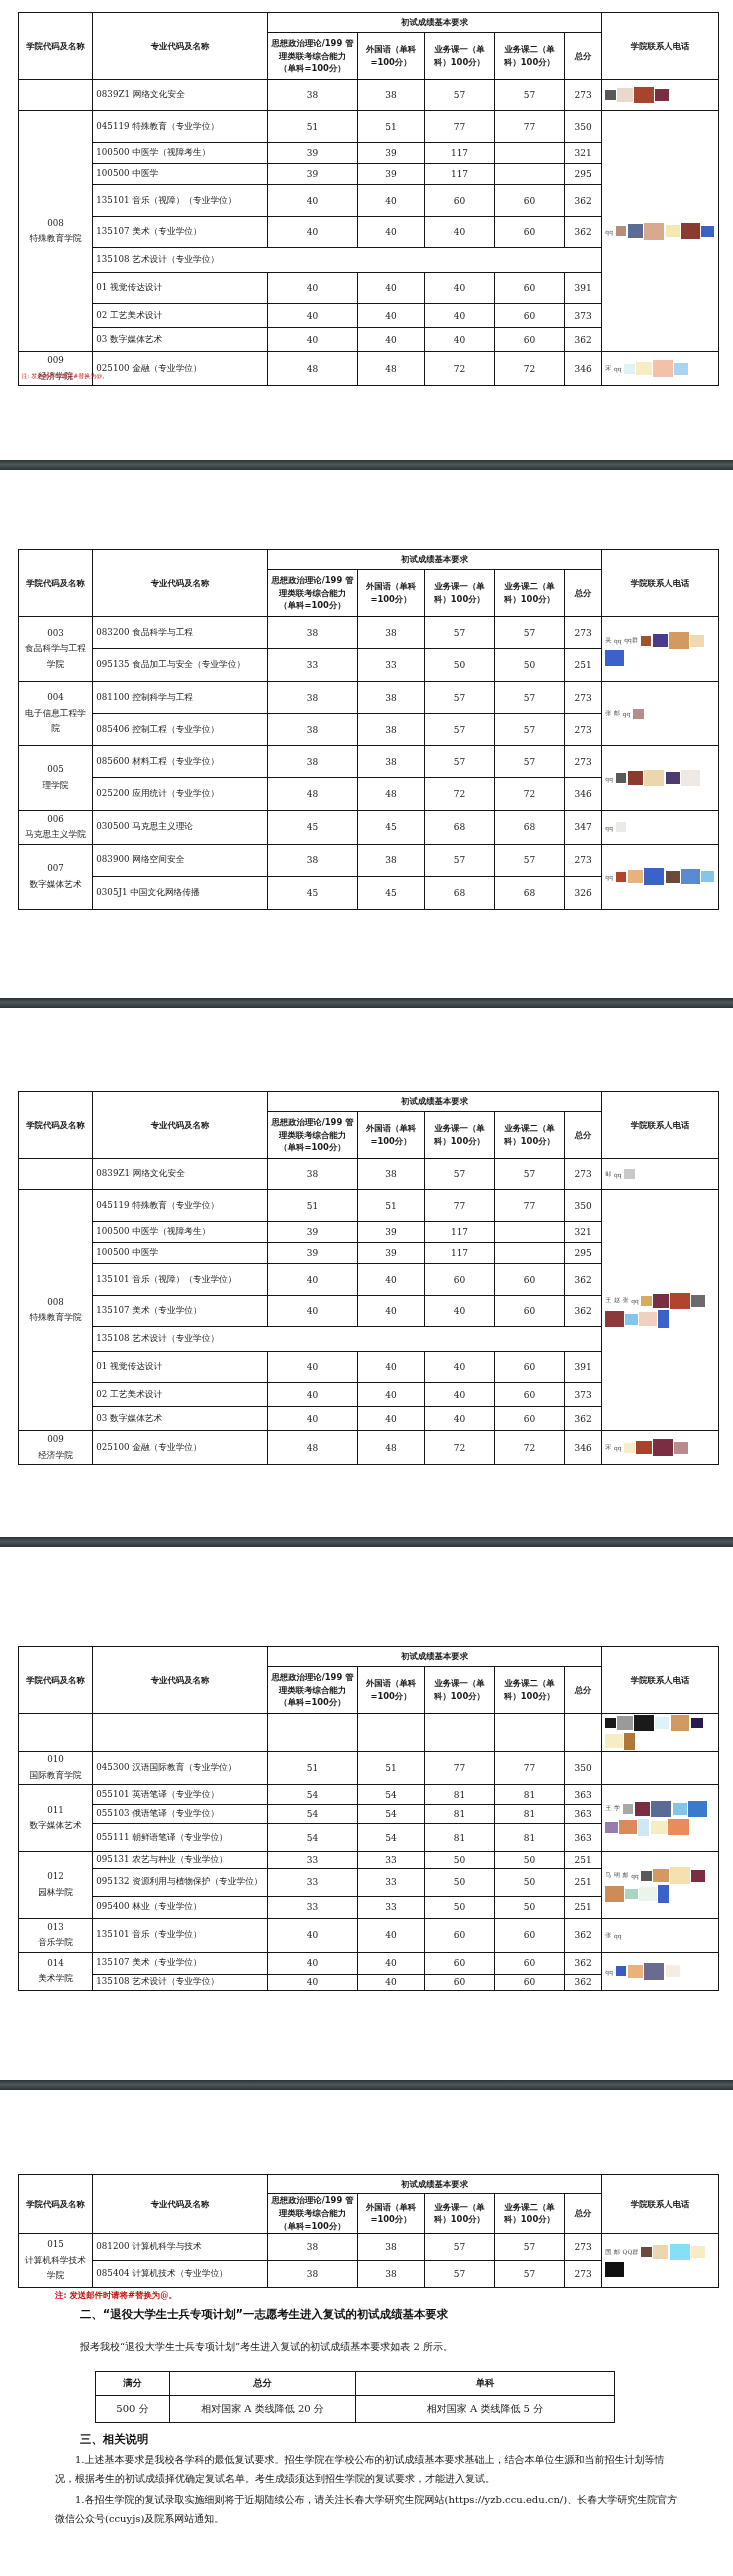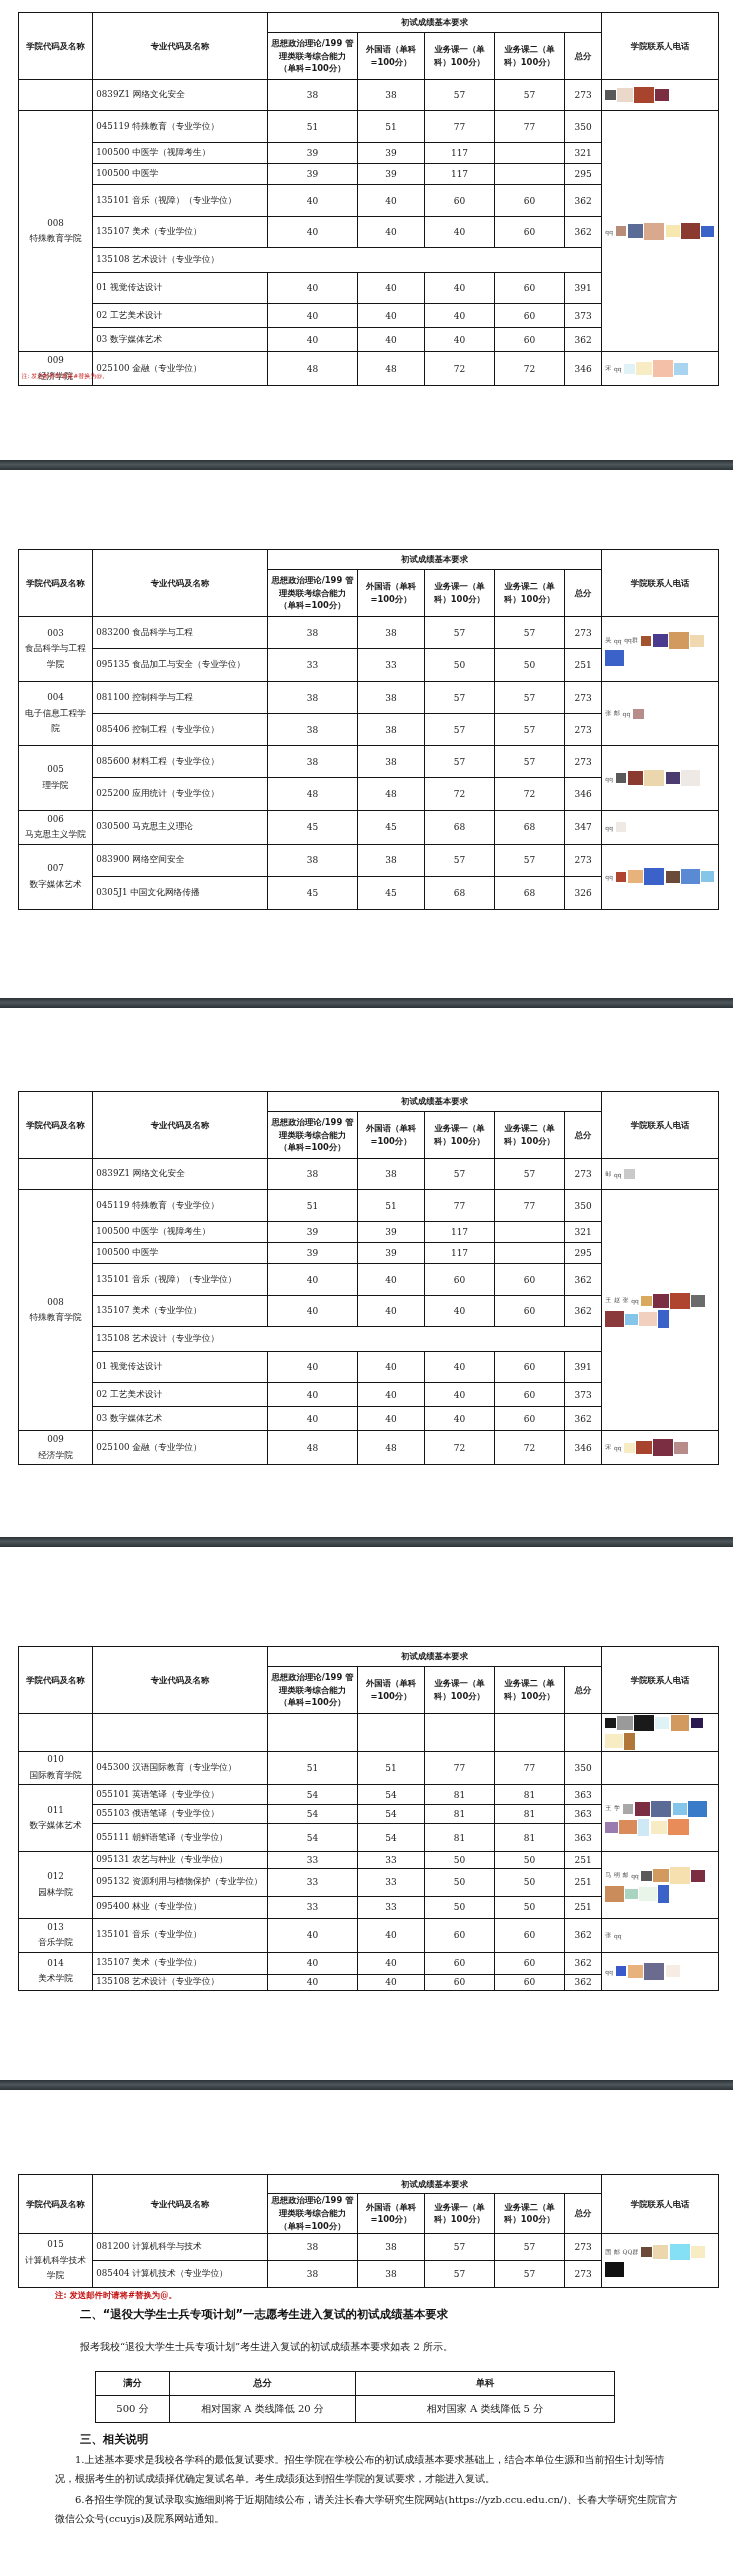--- a/index.html
+++ b/index.html
@@ -806,20 +806,20 @@
         <td>相对国家 A 类线降低 20 分</td>
         <td>相对国家 A 类线降低 5 分</td>
       </tr>
     </tbody>
   </table>
 
   <div class="sec-title" style="top:2432px;left:80px;">三、相关说明</div>
 
   <div class="sec-para" style="top:2450px;left:55px;width:628px;text-indent:2em;">1.上述基本要求是我校各学科的最低复试要求。招生学院在学校公布的初试成绩基本要求基础上，结合本单位生源和当前招生计划等情况，根据考生的初试成绩择优确定复试名单。考生成绩须达到招生学院的复试要求，才能进入复试。</div>
 
-  <div class="sec-para" style="top:2490px;left:55px;width:628px;text-indent:2em;">6.各招生学院的复试录取实施细则将于近期陆续公布，请关注长春大学研究生院网站(https://yzb.ccu.edu.cn/)、长春大学研究生院官方微信公众号(ccuyjs)及院系网站通知。</div>
+  <div class="sec-para" style="top:2490px;left:55px;width:628px;text-indent:2em;">1.各招生学院的复试录取实施细则将于近期陆续公布，请关注长春大学研究生院网站(https://yzb.ccu.edu.cn/)、长春大学研究生院官方微信公众号(ccuyjs)及院系网站通知。</div>
 
 <div class="pagesep" style="top: 460px;"></div>
     <div class="pagesep" style="top: 998px;"></div>
     <div class="pagesep" style="top: 1537px;"></div>
     <div class="pagesep" style="top: 2080px;"></div>
   </div>
 
 
 </body></html>

